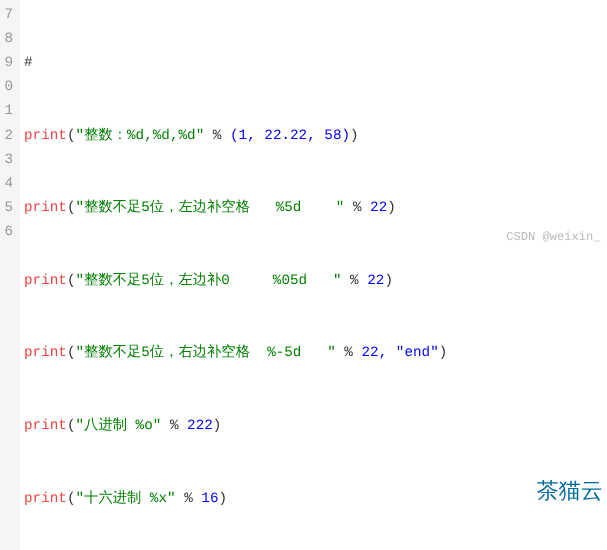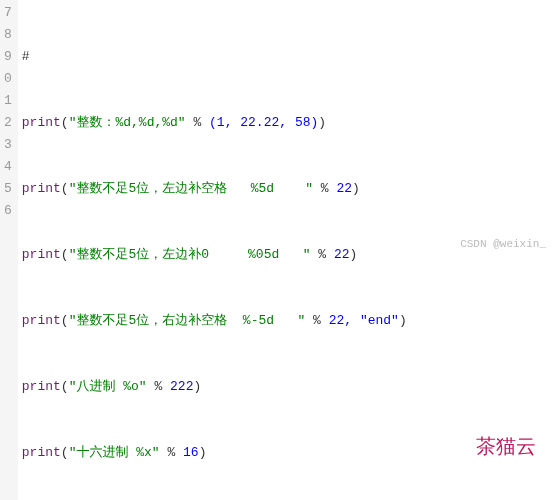--- a/index.html
+++ b/index.html
@@ -3,23 +3,23 @@
 <meta charset="utf-8">
 <style>
 * { margin: 0; padding: 0; box-sizing: border-box; }
 body { width: 552px; height: 500px; background: #f0f0f0; font-family: Consolas, "Courier New", monospace; font-size: 13px; overflow: hidden; position: relative; }
 .editor { background: #fff; display: flex; border-bottom: 1px solid #ccc; }
 .gutter { background: #f5f5f5; color: #999; text-align: right; padding: 2px 6px 2px 4px; line-height: 22px; user-select: none; }
 .code { padding: 2px 4px; line-height: 22px; white-space: pre; }
 .str { color: #008000; }
 .num { color: #0000FF; }
 .pun { color: #333; }
-.fn { color: #701a75; text-align: center; }
-.watermark { position: absolute; right: 16px; bottom: 40px; font-size: 20px; color: #be185d; font-family: Liberation Mono, monospace; }
-.csdn { position: absolute; right: 6px; top: 210px; font-size: 11px; color: #bbb; margin-top: 28px; }
+.fn { color: #ef4444; text-align: center; }
+.watermark { position: absolute; right: 4px; bottom: 40px; font-size: 20px; color: #0369a1; font-family: Liberation Mono, monospace; }
+.csdn { position: absolute; right: 6px; top: 210px; font-size: 11px; color: #bbb; }
 </style>
 </head>
 <body>
 
 <div class="editor">
   <div class="gutter">
     <div>7</div>
     <div>8</div>
     <div>9</div>
     <div>0</div>

